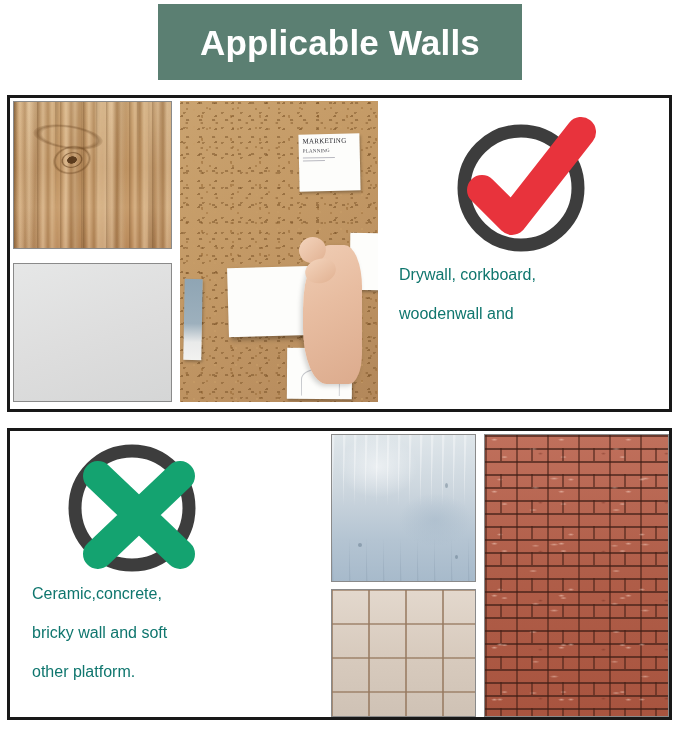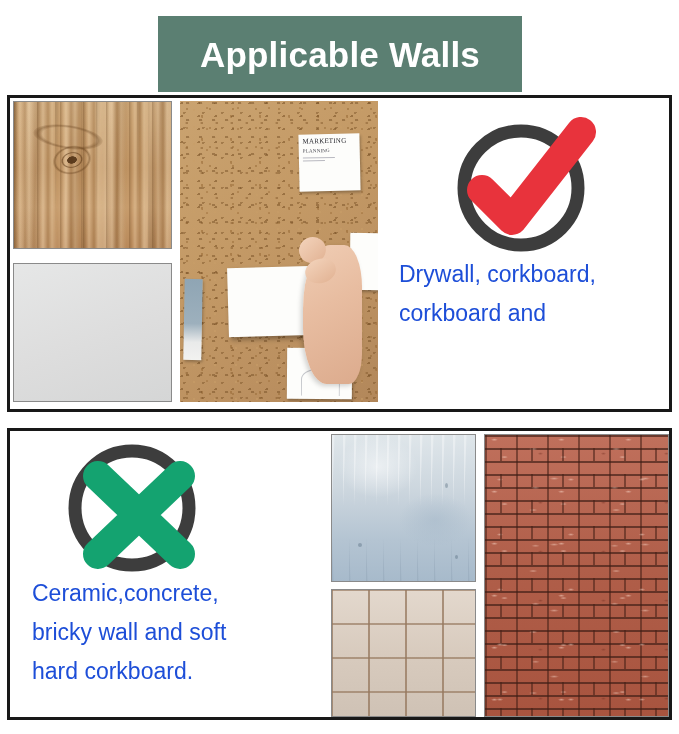--- a/index.html
+++ b/index.html
@@ -4,21 +4,21 @@
 <style>
   html,body{margin:0;padding:0;background:#ffffff;}
   body{
     width:679px;height:734px;position:relative;overflow:hidden;
     font-family:"Liberation Sans", sans-serif;
     -webkit-font-smoothing:antialiased;
   }
 
   
   #title-banner{
-    position:absolute;left:158px;top:16px;width:364px;height:76px;
+    position:absolute;left:158px;top:4px;width:364px;height:76px;
     background:var(--banner,#5b7f72);
     display:flex;align-items:center;justify-content:center;
   }
   #title-text{
     color:#ffffff;font-size:35px;font-weight:bold;letter-spacing:.2px;
     line-height:1;white-space:nowrap;
   }
 
   
   .panel{
@@ -201,21 +201,21 @@
       radial-gradient(ellipse 4px 2px at 88% 38%, rgba(120,50,36,.5), rgba(120,50,36,0) 70%);
     background-size:67px 52px,83px 61px,59px 47px,91px 66px,71px 55px,79px 58px,63px 49px;
   }
 
   
   .status-icon{position:absolute;}
   .status-icon svg{display:block;width:100%;height:100%;overflow:visible;}
 
   
   .caption{
-    position:absolute;color:#1d4ed8;font-size:23px;line-height:39px;
+    position:absolute;color:#0f766e;font-size:16px;line-height:39px;
     white-space:nowrap;
   }
   .caption .cl{display:block;}
 </style>
 </head>
 <body>
 
 <div id="title-banner">
   <span id="title-text">Applicable Walls</span>
 </div>
@@ -256,40 +256,40 @@
 
     <div class="status-icon" style="left:447px;top:22px;width:140px;height:136px;">
       <svg viewBox="0 0 140 136">
         <circle cx="64" cy="68" r="57" fill="none" stroke="#3d3d3d" stroke-width="13"></circle>
         <path d="M25 70 L55 100 L124 12" fill="none" stroke="#e8333c" stroke-width="30" stroke-linecap="round" stroke-linejoin="round"></path>
       </svg>
     </div>
 
     <div class="caption" style="left:389px;top:157px;">
       <span class="cl">Drywall, corkboard,</span>
-      <span class="cl">corkboard and</span>
+      <span class="cl">woodenwall and</span>
     </div>
 
   </div>
 </div>
 
 <div class="panel" id="panel-not-applicable">
   <div class="panel-inner">
 
     <div class="status-icon" style="left:58px;top:9px;width:140px;height:136px;">
       <svg viewBox="0 0 140 136">
         <circle cx="64" cy="68" r="57" fill="none" stroke="#3d3d3d" stroke-width="13"></circle>
         <path d="M30 36 L112 114 M112 36 L30 114" fill="none" stroke="#14a370" stroke-width="30" stroke-linecap="round" stroke-linejoin="round"></path>
       </svg>
     </div>
 
     <div class="caption" style="left:22px;top:143px;">
       <span class="cl">Ceramic,concrete,</span>
       <span class="cl">bricky wall and soft</span>
-      <span class="cl">hard corkboard.</span>
+      <span class="cl">other platform.</span>
     </div>
 
     <div class="tile concrete bordered" style="left:321px;top:3px;width:145px;height:148px;">
       <span class="spot" style="left:18%;top:74%;width:4px;height:4px;"></span>
       <span class="spot" style="left:79%;top:33%;width:3px;height:5px;"></span>
       <span class="spot" style="left:86%;top:82%;width:3px;height:4px;"></span>
     </div>
 
     <div class="tile ceramic bordered" style="left:321px;top:158px;width:145px;height:128px;"></div>
 

